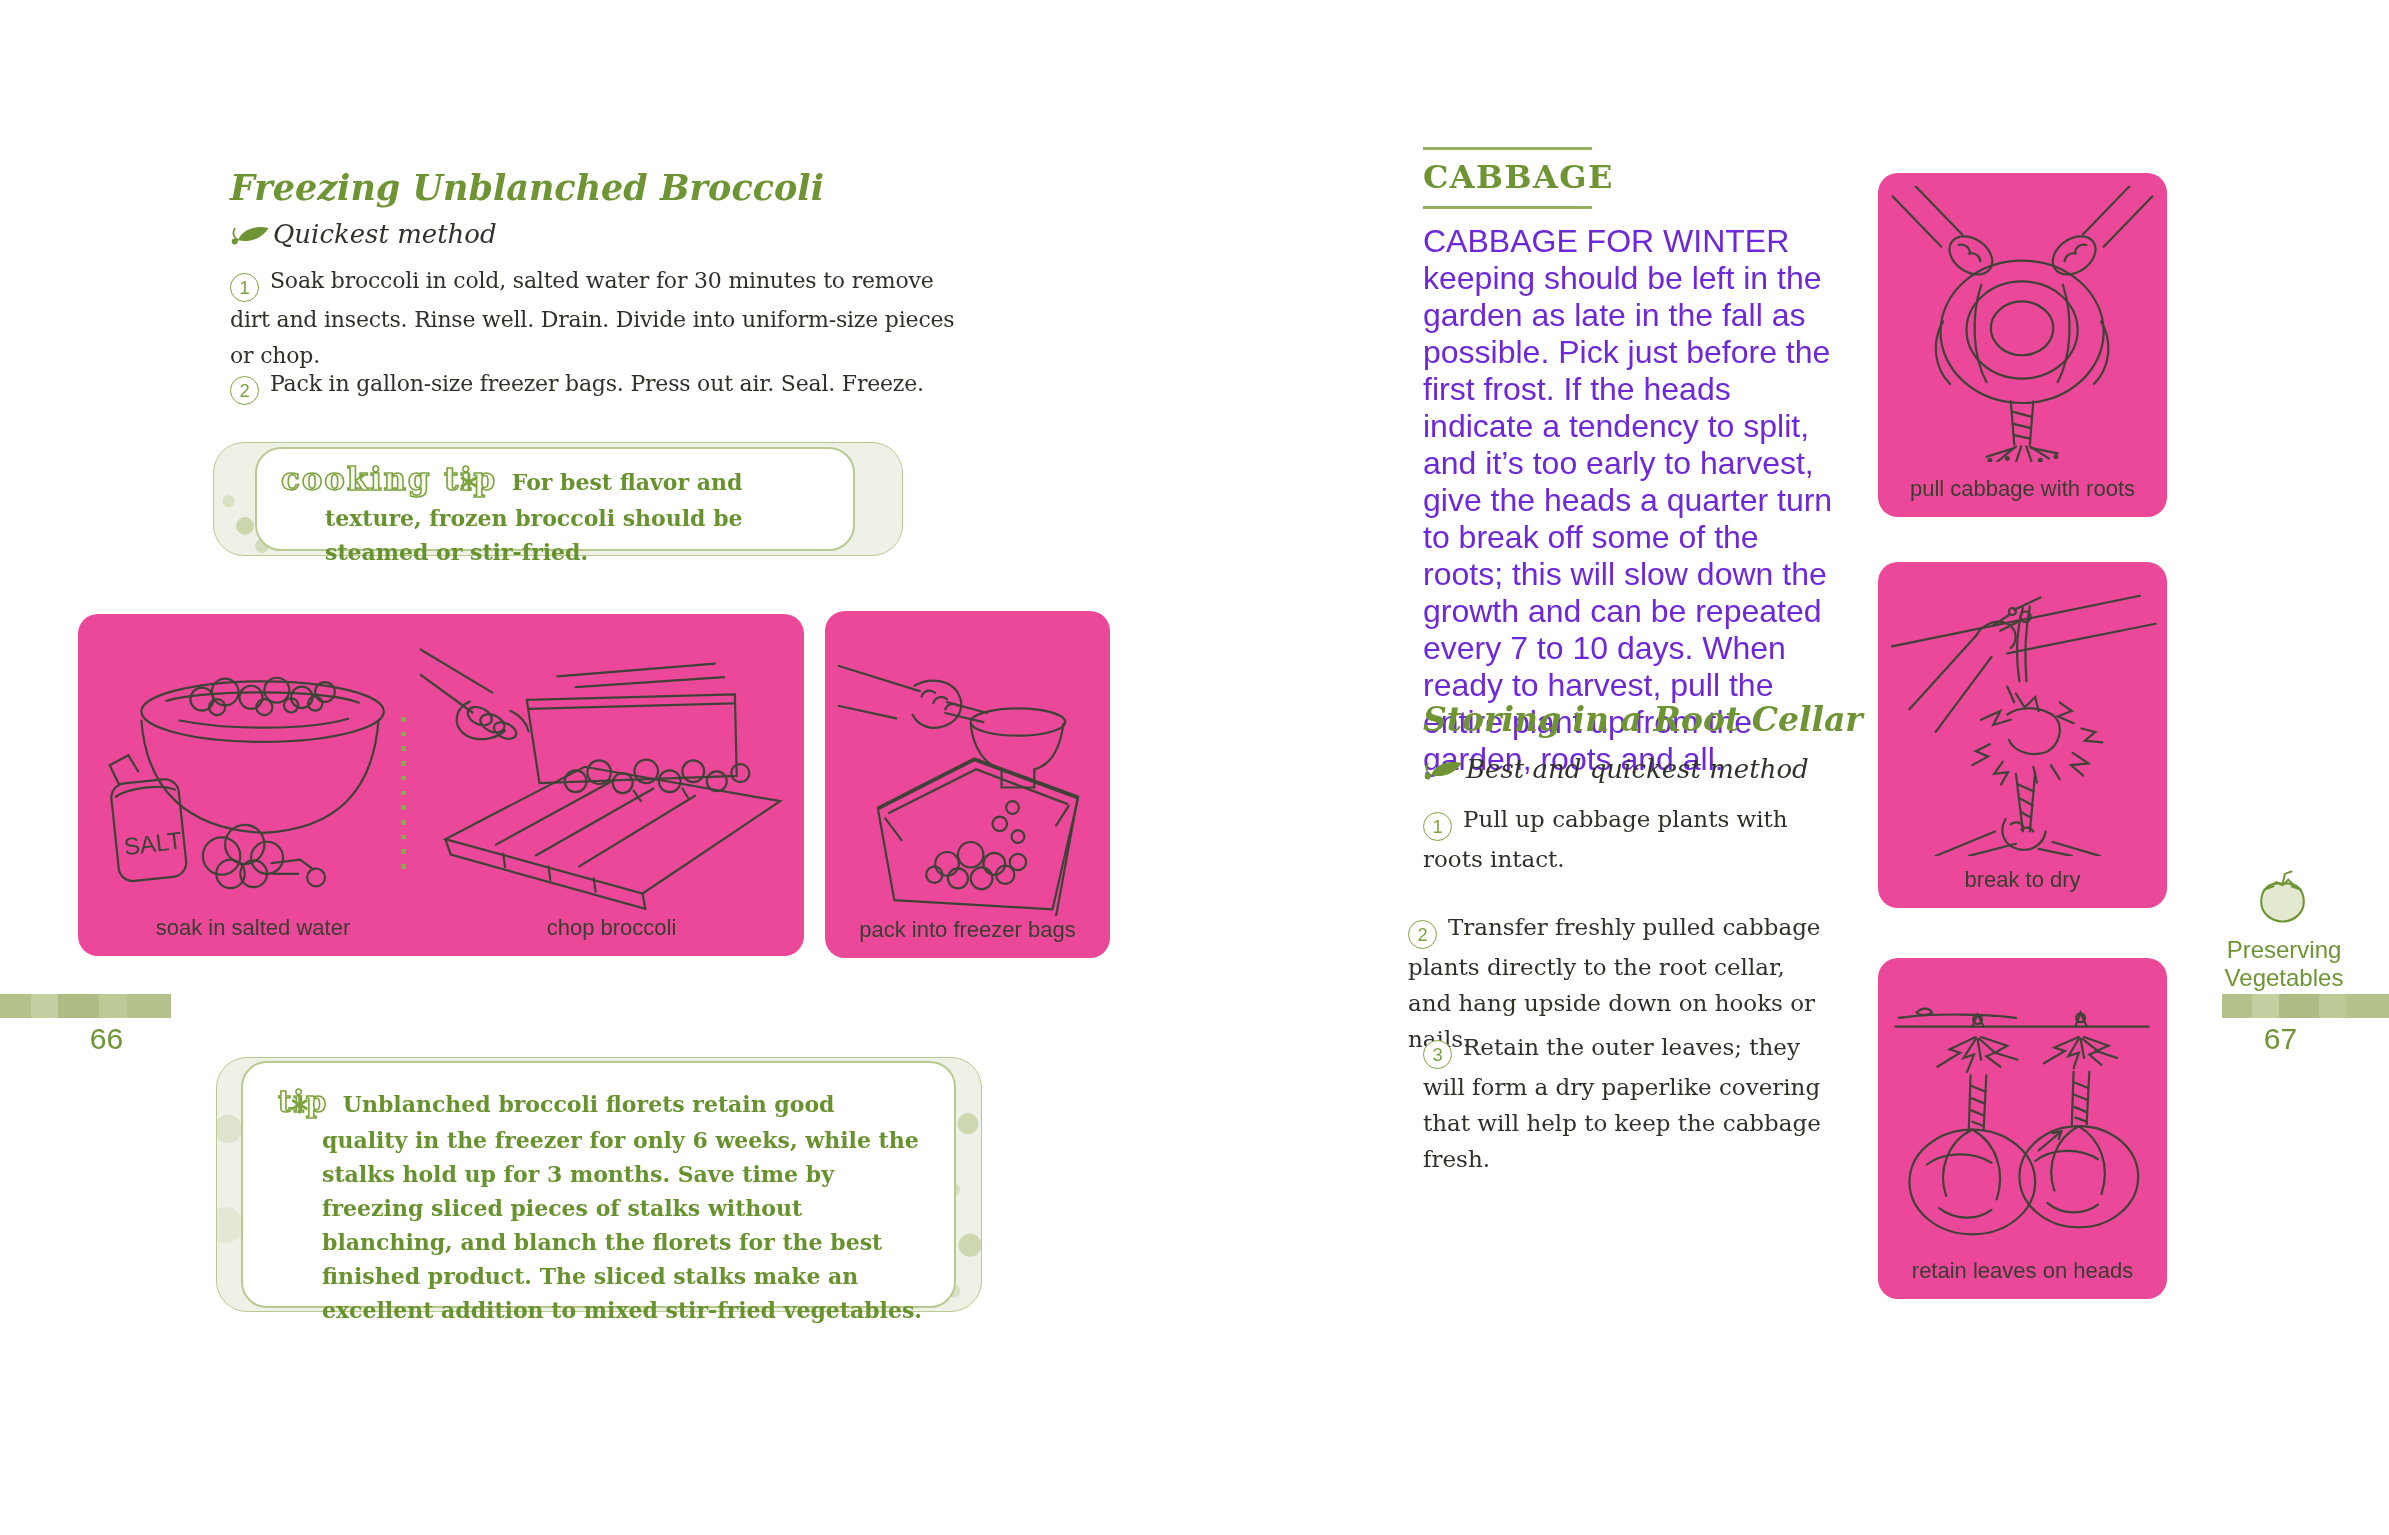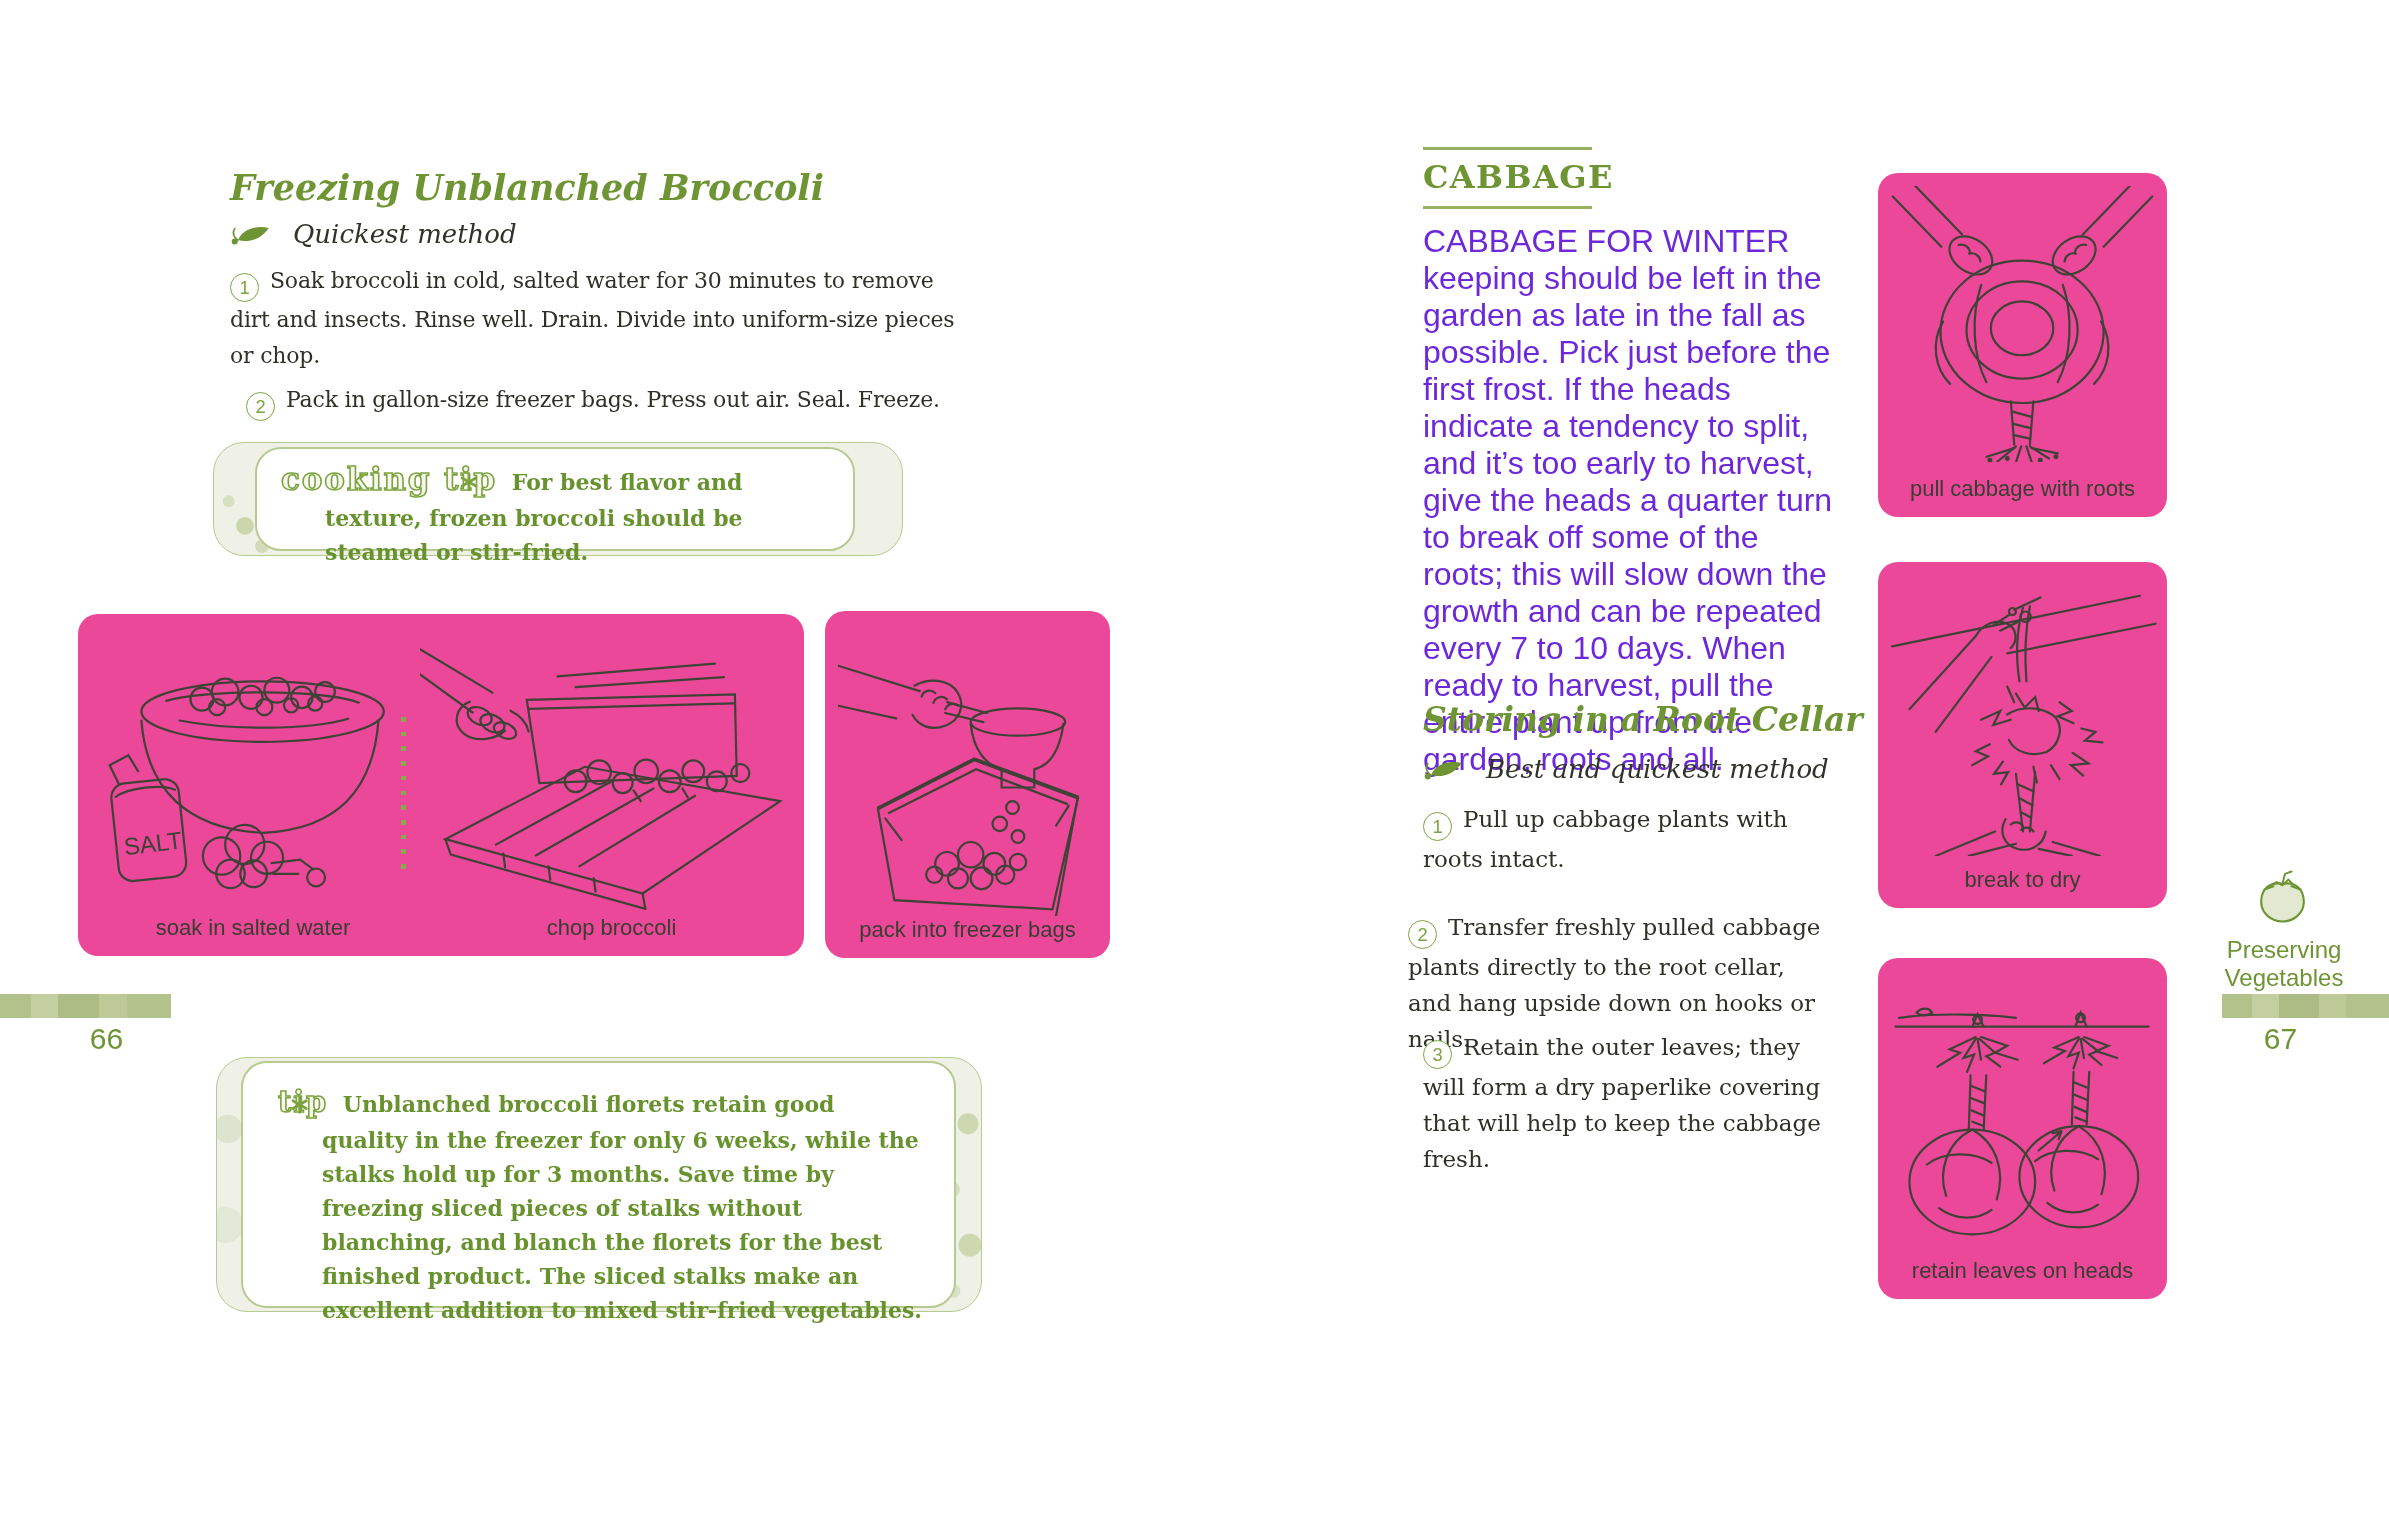--- a/index.html
+++ b/index.html
@@ -3,21 +3,21 @@
 <meta charset="utf-8">
 <style>
   html,body{margin:0;padding:0;background:#ffffff;}
   #spread{position:relative;width:2389px;height:1536px;background:#ffffff;overflow:hidden;
           font-family:"DejaVu Serif",serif;color:#2f3128;padding-left:45px;}
   .abs{position:absolute;}
 
   
   .sec-title{font-family:"DejaVu Serif",serif;font-style:italic;font-weight:bold;
              font-size:35px;color:#6e9434;white-space:nowrap;}
-  .method-row{display:flex;align-items:center;gap:21px;}
+  .method-row{display:flex;align-items:center;gap:1px;}
   .method-text{font-family:"DejaVu Serif",serif;font-style:italic;font-size:26px;color:#30332a;}
   .veg-head{font-family:"DejaVu Serif",serif;font-weight:bold;font-size:32px;color:#6e9434;
             letter-spacing:1.4px;}
   .rule{background:#97b161;height:2.8px;}
 
   
   .step{font-size:22px;line-height:36px;letter-spacing:-0.2px;}
   .step-r{font-size:23px;line-height:36px;}
   .num{display:inline-block;width:27px;height:27px;border:1.8px solid #7da33f;border-radius:50%;
        line-height:27px;text-align:center;font-size:18.4px;color:#7da33f;vertical-align:-5.5px;
@@ -75,21 +75,21 @@
       <path d="M12,26 C18,10 38,4 57,8 C48,23 28,31 12,26 Z" fill="#6e9434"></path>
       <path d="M12,26 C6,22 3,16 7,9" stroke="#6e9434" stroke-width="2.5" fill="none" stroke-linecap="round"></path>
       <circle cx="7" cy="28" r="4.5" fill="#6e9434"></circle>
     </svg>
     <span class="method-text">Quickest method</span>
   </div>
 
   <p class="abs step" style="left:230px;top:263px;width:735px;margin:0;">
     <span class="num">1</span><span>Soak broccoli in cold, salted water for 30 minutes to remove dirt and insects. Rinse well. Drain. Divide into uniform-size pieces or chop.</span>
   </p>
-  <p class="abs step" style="left:230px;top:366px;width:735px;margin:16px;">
+  <p class="abs step" style="left:230px;top:366px;width:735px;margin:0;">
     <span class="num">2</span><span>Pack in gallon-size freezer bags. Press out air. Seal. Freeze.</span>
   </p>
 
   <div class="abs" style="left:213px;top:442px;width:690px;height:114px;">
     <div class="tip-shell cap-left" style="left:0;top:0;right:0;bottom:0;"></div>
     <div class="tip-inner" style="left:42px;top:4.6px;right:48px;bottom:4.6px;">
       <p class="tip-text" style="margin:13px 22px 0 24px;">
         <span class="tip-label" style="font-size:31px;">cooking tip</span><span class="aster"><svg width="20" height="20" viewBox="0 0 24 24">
               <g stroke="#7da33f" stroke-width="3.4" stroke-linecap="round">
                 <path d="M12,2.5 L12,21.5"></path>

